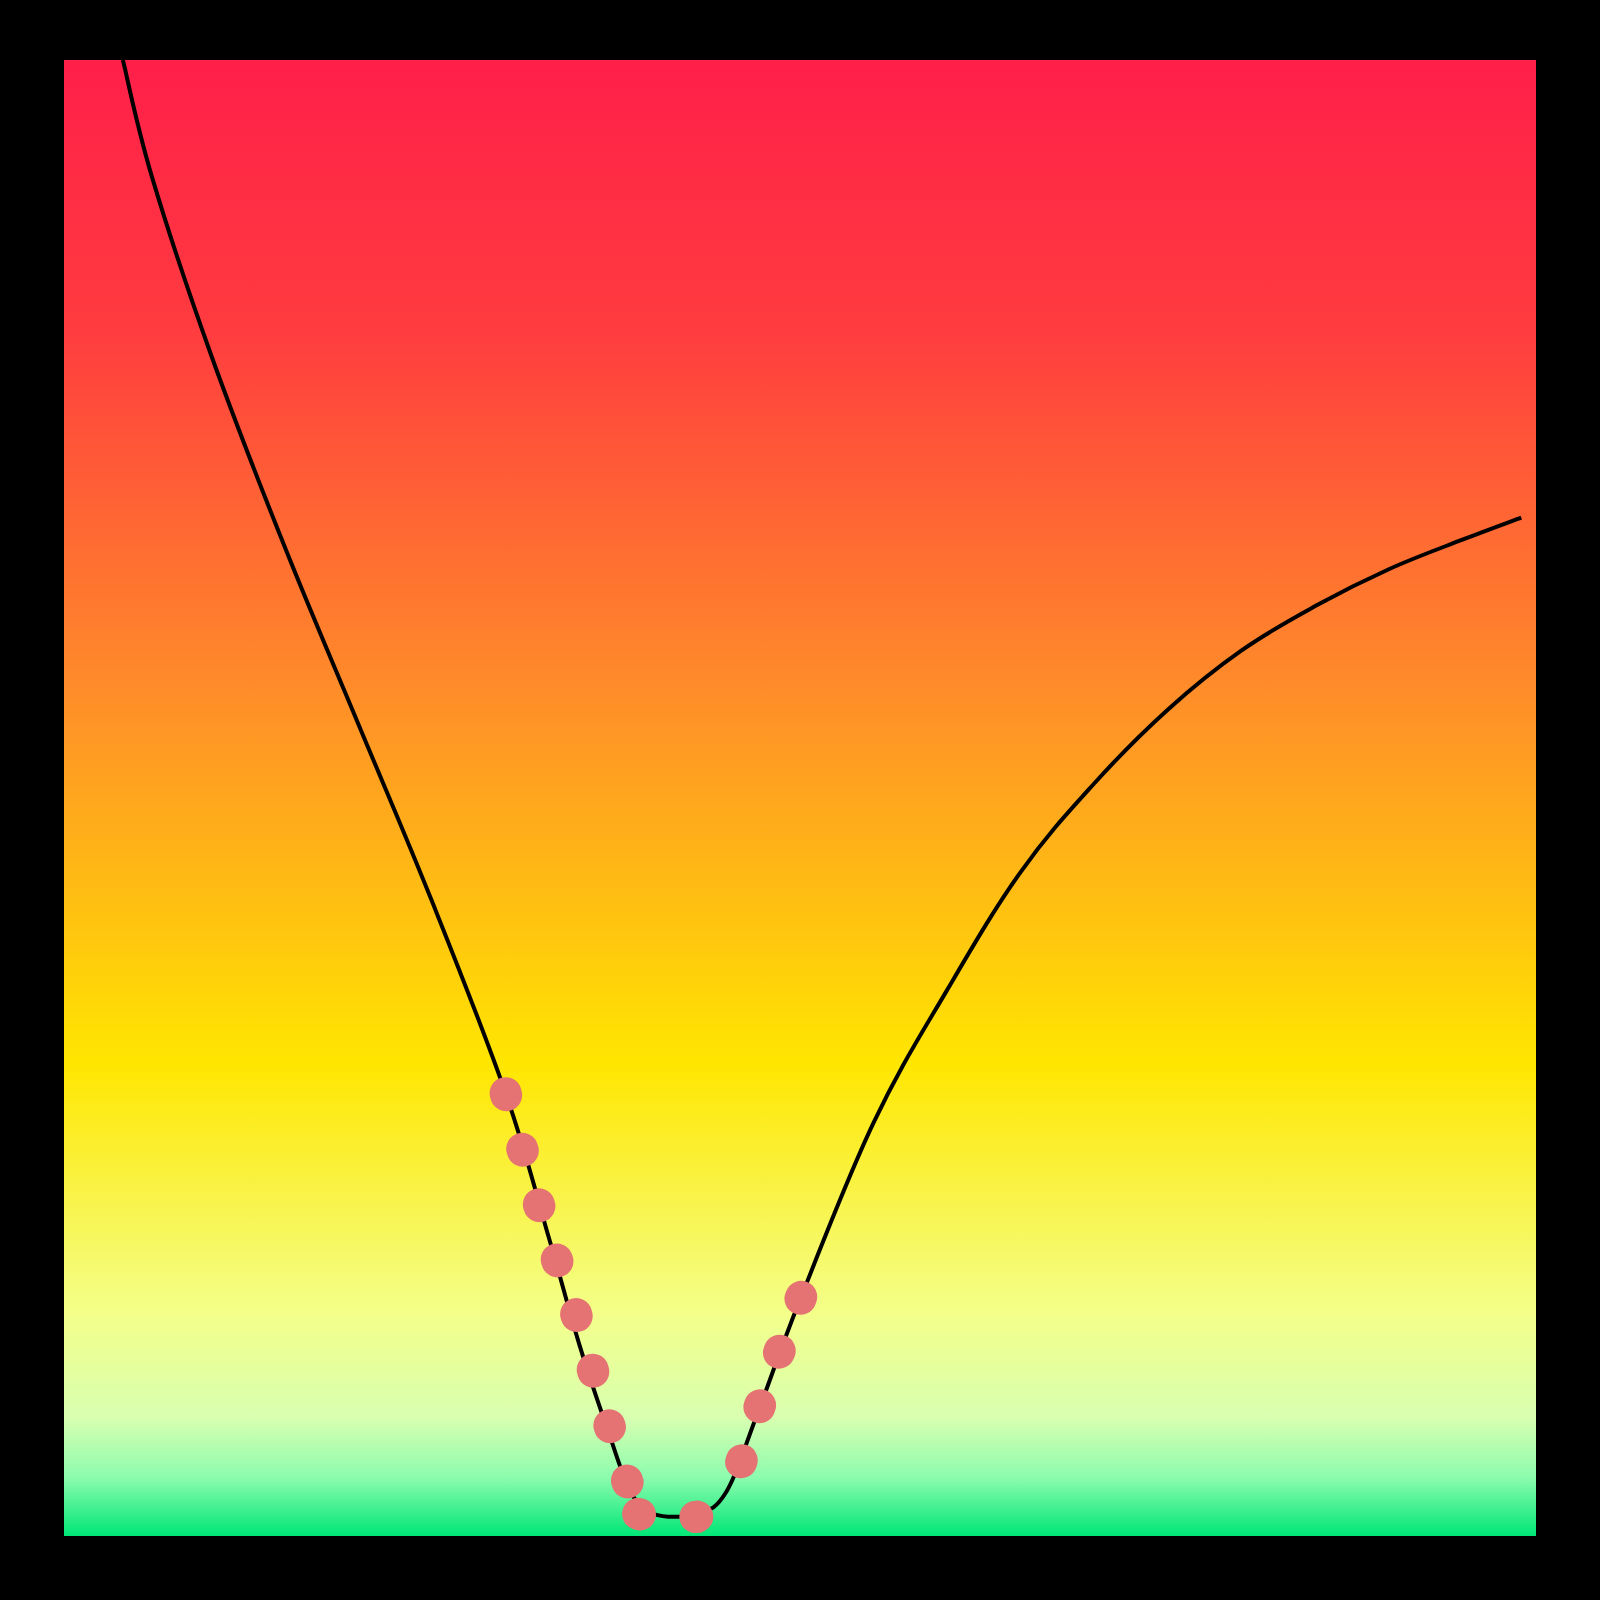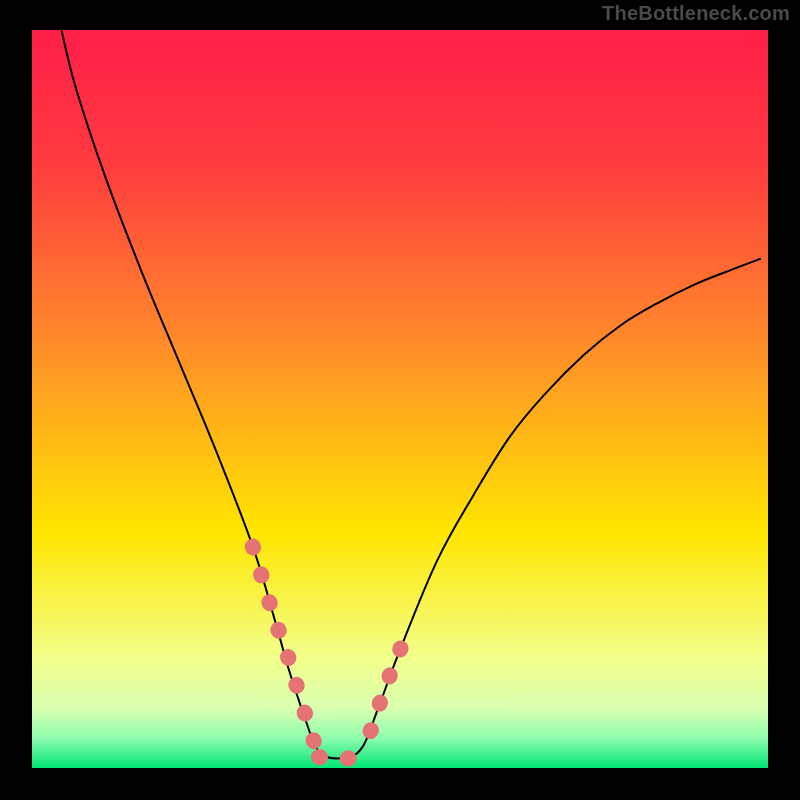--- a/index.html
+++ b/index.html
@@ -28,21 +28,20 @@
     user-select: none;
   }
   svg {
     display: block;
   }
 </style>
 </head>
 <body>
 
 <div class="frame">
-  <div class="watermark">TheBottleneck.com</div>
   <svg id="chart-svg" width="800" height="800" viewBox="0 0 800 800">
     <defs>
       <linearGradient id="bg-grad" x1="0" y1="0" x2="0" y2="1">
         <stop id="g-top" offset="0%" stop-color="#ff1f49"></stop>
         <stop offset="18%" stop-color="#ff3b3f"></stop>
         <stop offset="42%" stop-color="#ff8a2a"></stop>
         <stop id="g-mid" offset="68%" stop-color="#ffe600"></stop>
         <stop offset="85%" stop-color="#f3ff8a"></stop>
         <stop offset="92%" stop-color="#d8ffb0"></stop>
         <stop offset="96%" stop-color="#8dfcae"></stop>

